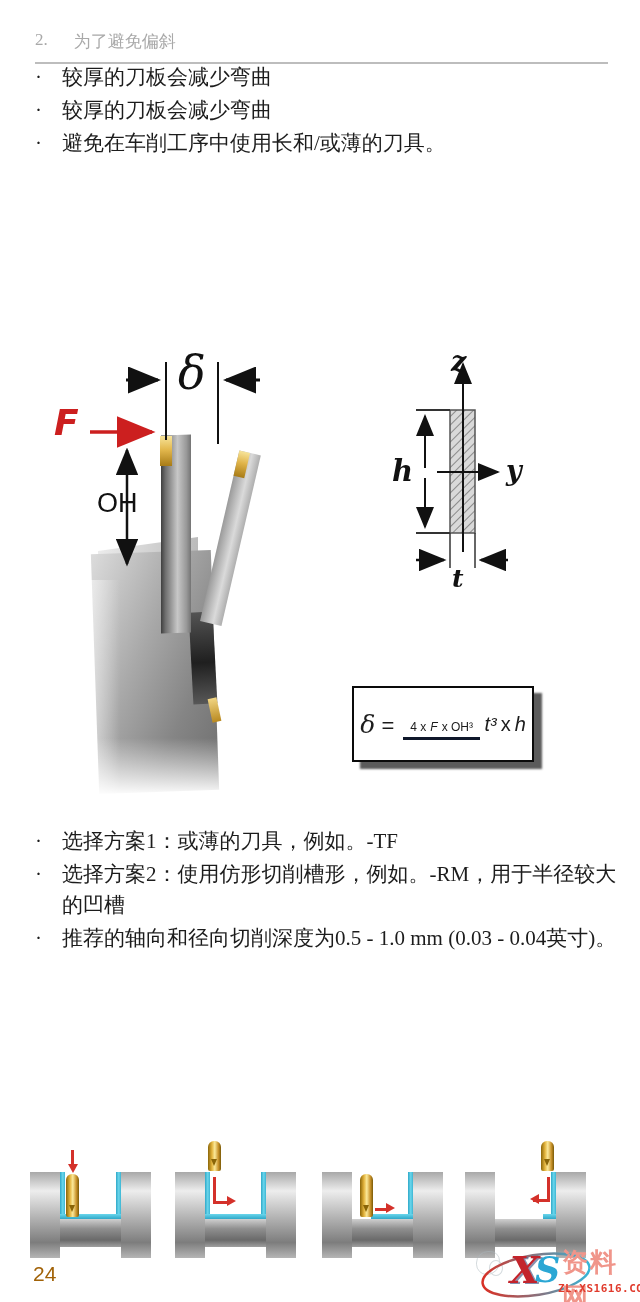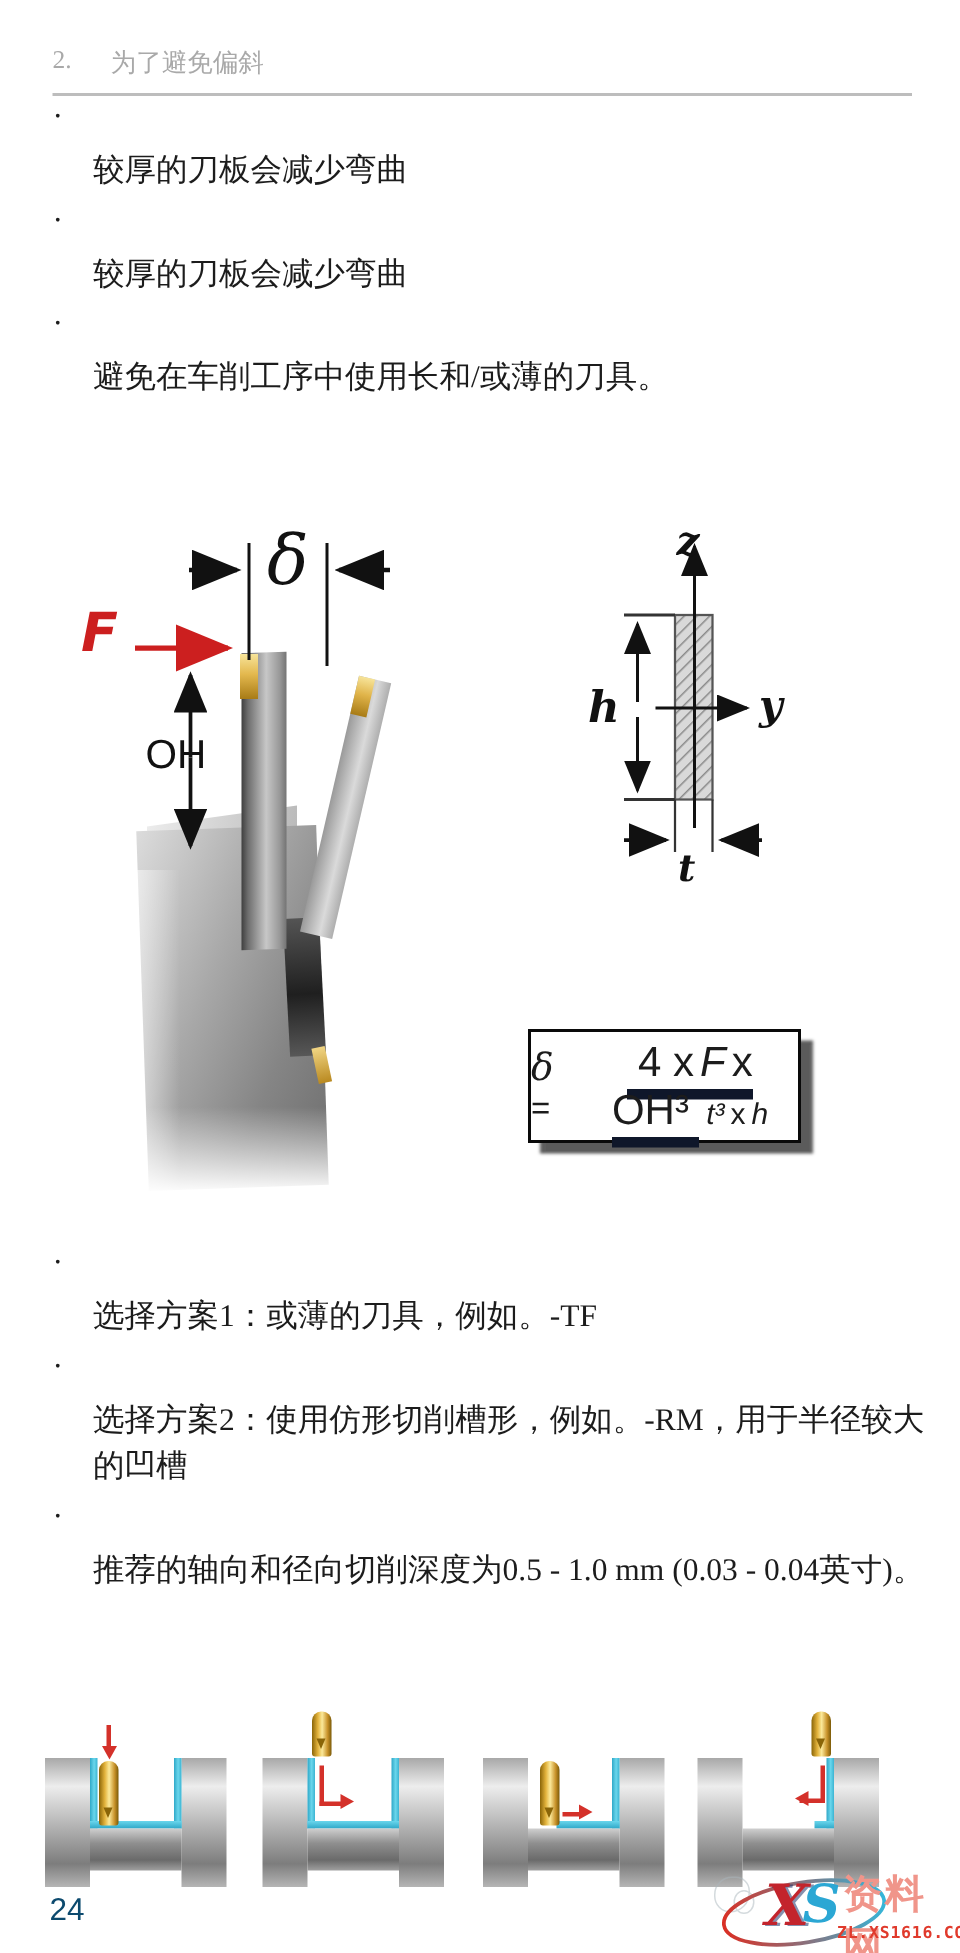--- a/index.html
+++ b/index.html
@@ -10,21 +10,21 @@
        font-size:17px;color:#a9a9a9;padding-bottom:9px;border-bottom:2px solid #bdbdbd;}
   
   .sec{position:absolute;left:35px;width:586px;}
   .sec1{top:60px;} .sec2{top:824px;}
   .sec h2{margin:0 0 16px 0;font-family:"Liberation Sans","DejaVu Sans",sans-serif;
           font-size:23px;font-weight:bold;color:#111;}
   .sec p{margin:0 0 6px 0;font-size:21px;line-height:31px;}
   ul.blt{list-style:none;margin:2px 0 0 0;padding:0;}
   ul.blt li{display:flex;font-size:21px;line-height:31px;margin-bottom:2px;}
   ul.blt .mk{width:27px;flex:none;}
-  ul.blt .bt{flex:1;margin-top:36px;}
+  ul.blt .bt{flex:1;}
   
   .fig{position:absolute;left:0;top:340px;width:640px;height:472px;}
   .fig .abs{position:absolute;}
   
   .holder{left:95px;top:212px;width:120px;height:240px;transform:rotate(-2deg);
           background:linear-gradient(115deg,#dcdcdc,#a8a8a8 40%,#858585 70%,#6d6d6d);}
   .holder-top{left:98px;top:204px;width:100px;height:30px;transform:skewY(-8deg);
           background:linear-gradient(100deg,#ececec,#b9b9b9);}
   .holder-dark{left:191px;top:272px;width:24px;height:92px;transform:rotate(-3deg);
           background:linear-gradient(180deg,#545454,#1f1f1f 55%,#585858);}
@@ -57,21 +57,21 @@
   .lab-t{left:452px;top:224px;font-size:25px;font-weight:600;}
   .fig-cap{position:absolute;left:353px;top:310px;font-size:20px;letter-spacing:1px;color:#1c1c1c;}
   
   .fbox{position:absolute;left:352px;top:346px;width:178px;height:72px;background:#fff;
         border:2px solid #0a0a0a;box-shadow:8px 7px 2px rgba(45,45,45,.78);
         display:flex;align-items:center;justify-content:center;gap:9px;
         font-family:"Liberation Sans","DejaVu Sans",sans-serif;}
   .f-lhs{font-size:22px;}
   .f-lhs .dl{font-family:"DejaVu Serif",serif;font-style:italic;font-size:25px;}
   .frac{text-align:center;}
-  .f-num{font-size:28px;padding:0 7px 3px 7px;border-bottom:7px solid #0f172a;}
+  .f-num{font-size:12px;padding:0 7px 3px 7px;border-bottom:3px solid #0f172a;}
   .f-den{font-size:20px;padding-top:3px;}
   .vi{font-style:italic;}
   .fsp{display:inline-block;width:4px;}
   
   .grow{position:absolute;left:0;top:1140px;width:640px;height:122px;}
   .gd{position:absolute;top:0;width:125px;height:120px;}
   .gd1{left:28px;}.gd2{left:173px;}.gd3{left:320px;}.gd4{left:463px;}
   .gd div{position:absolute;}
   .sh{top:32px;width:30px;height:86px;
       background:linear-gradient(180deg,#a8a8a8 0%,#ededed 22%,#c2c2c2 45%,#7d7d7d 82%,#b5b5b5 100%);}
@@ -87,21 +87,21 @@
   .tool:after{content:"";position:absolute;left:3px;bottom:2px;width:0;height:0;
       border:3px solid transparent;border-top:7px solid #8a6508;}
   .rv{width:3px;background:#d4312a;}
   .rh{height:3px;background:#d4312a;}
   .ah{width:0;height:0;}
   .ah-d{border:5px solid transparent;border-top:9px solid #d4312a;}
   .ah-r{border:5px solid transparent;border-left:9px solid #d4312a;}
   .ah-l{border:5px solid transparent;border-right:9px solid #d4312a;}
   
   .pgnum{position:absolute;left:33px;top:1262px;font-size:21px;
-         font-family:"Liberation Sans",sans-serif;color:#0c4a6e;}
+         font-family:"Liberation Sans",sans-serif;color:#a16207;}
   .wm{position:absolute;left:474px;top:1245px;width:160px;height:55px;
       font-family:"Liberation Sans",sans-serif;}
   .wm span{position:absolute;}
   .wm-x{left:36px;top:2px;font-size:38px;font-weight:bold;font-style:italic;
         font-family:"DejaVu Serif",serif;color:#c3242c;text-shadow:2px 1px 0 rgba(32,54,110,.55);}
   .wm-s{left:61px;top:4px;font-size:35px;font-weight:bold;font-style:italic;
         font-family:"DejaVu Serif",serif;color:#2ba7d4;}
   .wm-name{left:88px;top:0;font-size:26px;font-weight:bold;letter-spacing:2px;color:#f0958a;}
   .wm-url{left:84px;top:37px;font-size:11px;font-weight:bold;letter-spacing:.5px;
         font-family:"DejaVu Sans Mono",monospace;color:#e03a2c;}

